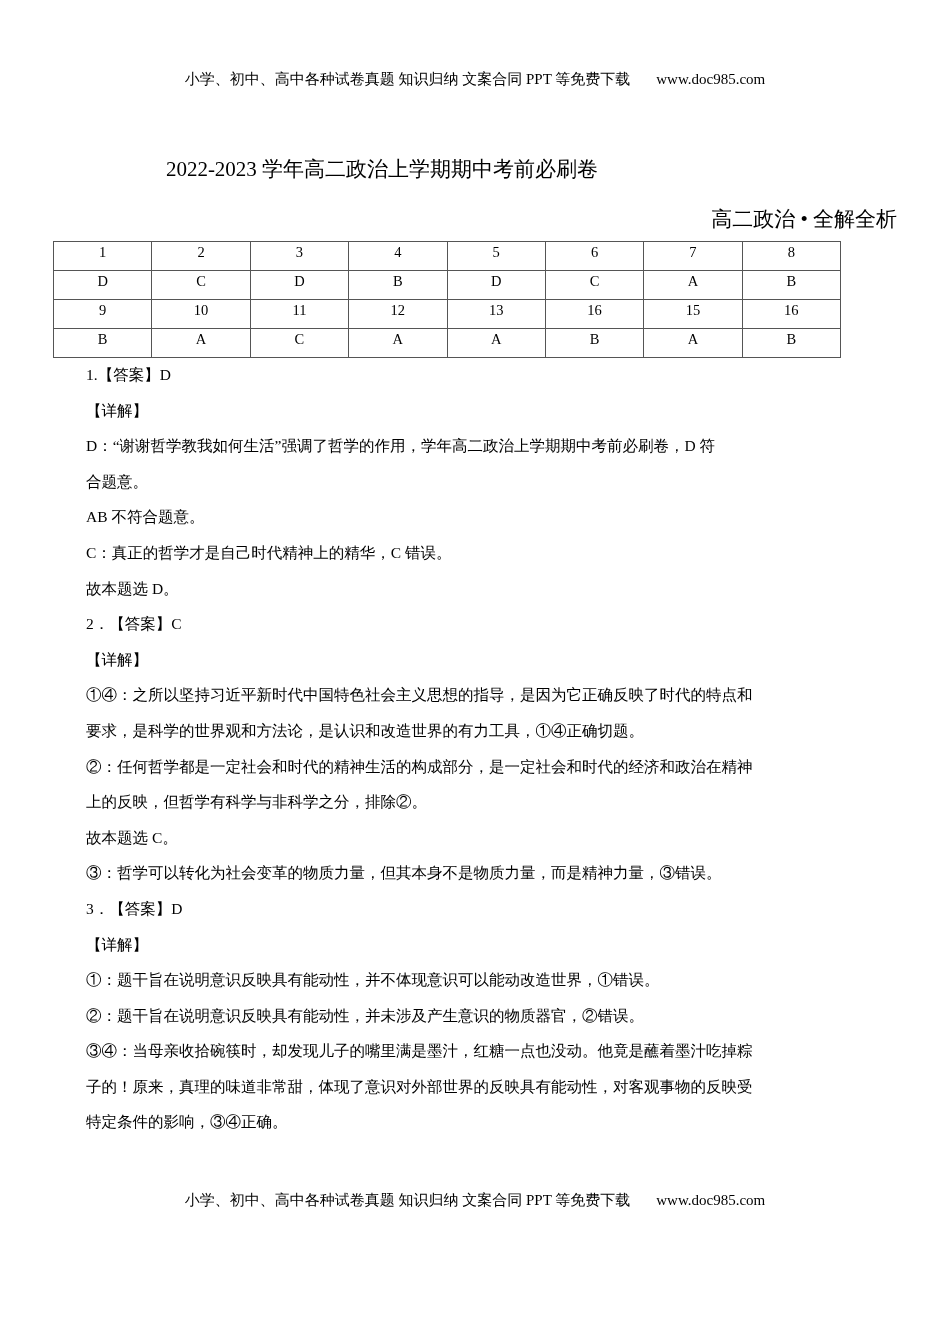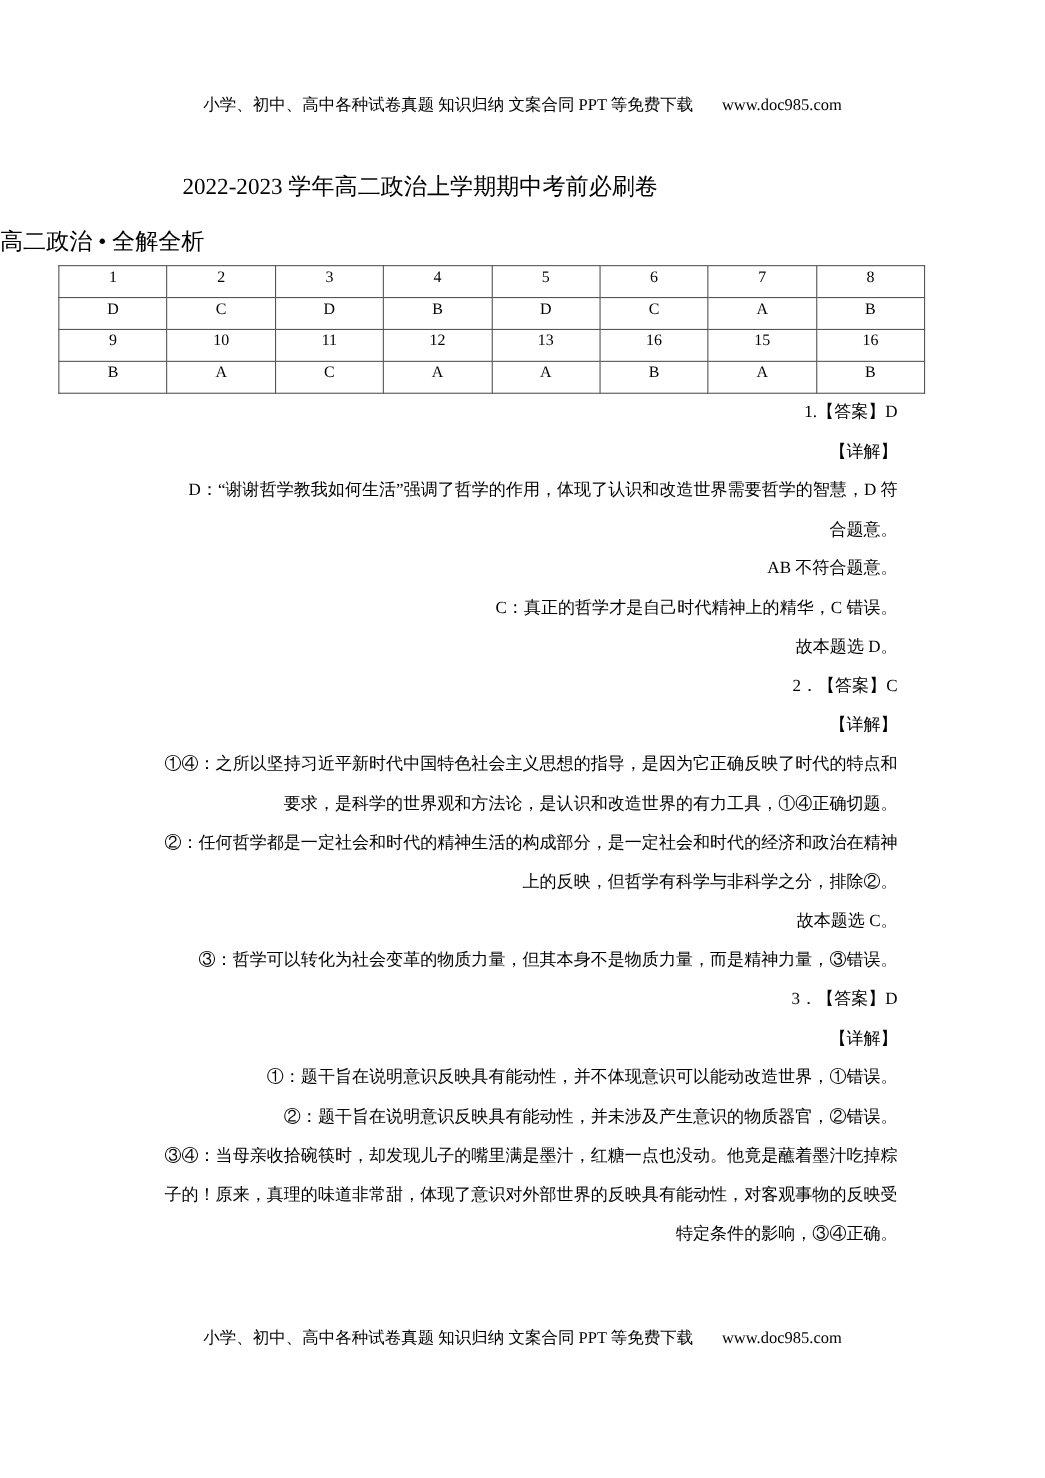--- a/index.html
+++ b/index.html
@@ -15,40 +15,39 @@
       color: #000000;
       overflow: hidden;
     }
     .page-header, .page-footer {
       position: absolute;
       left: 0;
       width: 950px;
       text-align: center;
       font-size: 15px;
       letter-spacing: 0;
-      margin-top: 16px;
     }
     .page-header { top: 70px; }
     .page-footer { top: 1191px; }
     .page-header .url, .page-footer .url { margin-left: 26px; }
 
     .doc-title {
       position: absolute;
       top: 155px;
       left: 0;
       width: 764px;
       text-align: center;
       font-size: 21px;
     }
     .doc-subtitle {
       position: absolute;
       top: 205px;
       left: 0;
       width: 897px;
-      text-align: left;
+      text-align: right;
       font-size: 21px;
     }
 
     .answer-table {
       position: absolute;
       top: 241px;
       left: 53px;
       width: 788px;
       border-collapse: collapse;
       font-size: 14.5px;
@@ -62,21 +61,20 @@
       line-height: 20px;
       width: 12.5%;
     }
 
     .content {
       position: absolute;
       top: 362px;
       left: 86px;
       width: 730px;
       font-size: 15.5px;
-      text-align: right;
     }
     .line {
       height: 35.6px;
       line-height: 26px;
       white-space: nowrap;
     }
   </style>
 </head>
 <body>
 
@@ -128,21 +126,21 @@
       <td>B</td>
       <td>A</td>
       <td>B</td>
     </tr>
   </tbody>
 </table>
 
 <div class="content">
   <div class="line">1.【答案】D</div>
   <div class="line">【详解】</div>
-  <div class="line">D：“谢谢哲学教我如何生活”强调了哲学的作用，体现了认识和改造世界需要哲学的智慧，D 符</div>
+  <div class="line">D：“谢谢哲学教我如何生活”强调了哲学的作用，学年高二政治上学期期中考前必刷卷，D 符</div>
   <div class="line">合题意。</div>
   <div class="line">AB 不符合题意。</div>
   <div class="line">C：真正的哲学才是自己时代精神上的精华，C 错误。</div>
   <div class="line">故本题选 D。</div>
   <div class="line">2．【答案】C</div>
   <div class="line">【详解】</div>
   <div class="line">①④：之所以坚持习近平新时代中国特色社会主义思想的指导，是因为它正确反映了时代的特点和</div>
   <div class="line">要求，是科学的世界观和方法论，是认识和改造世界的有力工具，①④正确切题。</div>
   <div class="line">②：任何哲学都是一定社会和时代的精神生活的构成部分，是一定社会和时代的经济和政治在精神</div>
   <div class="line">上的反映，但哲学有科学与非科学之分，排除②。</div>

